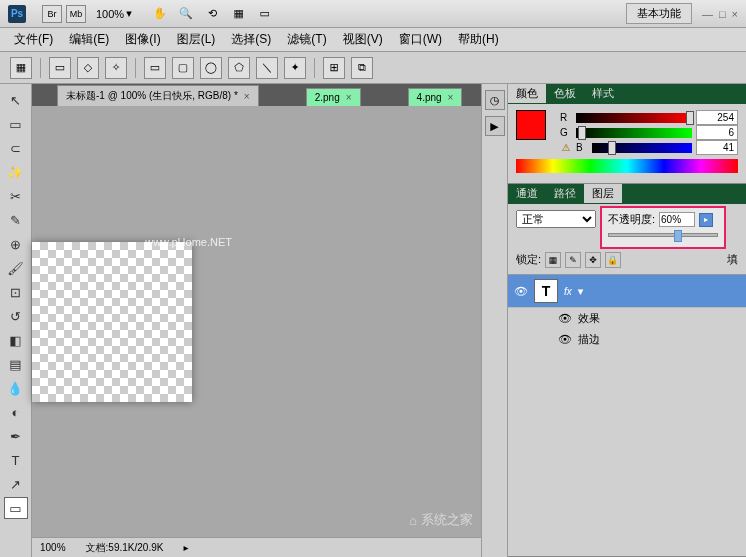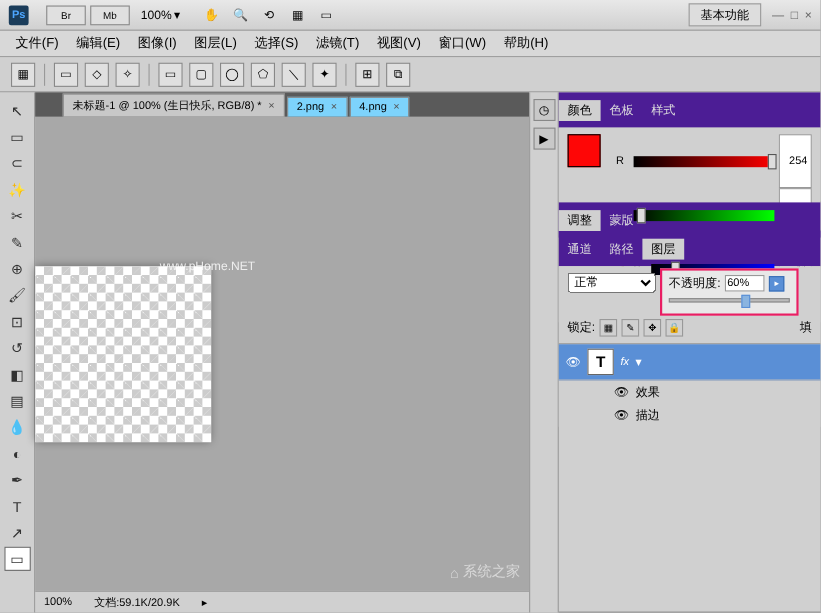--- a/index.html
+++ b/index.html
@@ -1,20 +1,20 @@
 <!DOCTYPE html>
 <html><head>
 <meta charset="utf-8">
 <style>
 * { margin: 0; padding: 0; box-sizing: border-box; font-family: "Microsoft YaHei", sans-serif; }
 body { background: #b8b8b8; width: 746px; height: 557px; overflow: hidden; font-size: 11px; }
 
 .app-header { height: 28px; background: linear-gradient(#e8e8e8, #d0d0d0); border-bottom: 1px solid #999; display: flex; align-items: center; padding: 0 8px; }
 .ps-icon { width: 18px; height: 18px; background: #1a3c5a; border-radius: 2px; display: flex; align-items: center; justify-content: center; color: #4da6ff; font-size: 10px; font-weight: bold; margin-right: 16px; }
-.br-icon, .mb-icon { width: 36px; height: 18px; border: 1px solid #888; background: #e0e0e0; margin-right: 4px; display: flex; align-items: center; justify-content: center; font-size: 9px; }
+.br-icon, .mb-icon { width: 20px; height: 18px; border: 1px solid #888; background: #e0e0e0; margin-right: 4px; display: flex; align-items: center; justify-content: center; font-size: 9px; }
 .zoom-select { margin-left: 6px; font-size: 11px; }
 .header-icons { margin-left: 20px; display: flex; gap: 8px; }
 .header-icons span { width: 18px; height: 18px; display: flex; align-items: center; justify-content: center; cursor: pointer; }
 .spacer { flex: 1; }
 .workspace-btn { padding: 2px 10px; background: #ddd; border: 1px solid #999; font-size: 11px; }
 .window-controls { margin-left: 10px; display: flex; gap: 6px; color: #666; }
 
 .menubar { height: 24px; background: #d8d8d8; border-bottom: 1px solid #999; display: flex; align-items: center; padding: 0 6px; }
 .menubar span { padding: 3px 8px; font-size: 12px; cursor: pointer; }
 
@@ -24,21 +24,21 @@
 
 .main-area { display: flex; height: 473px; }
 
 .toolbox { width: 32px; background: #d0d0d0; border-right: 1px solid #999; display: flex; flex-direction: column; padding: 4px 0; }
 .tool { width: 24px; height: 22px; margin: 1px auto; display: flex; align-items: center; justify-content: center; cursor: pointer; font-size: 13px; color: #333; }
 .tool.active { background: #fff; border: 1px solid #666; }
 
 .doc-area { flex: 1; display: flex; flex-direction: column; background: #a8a8a8; }
 .doc-tabs { height: 22px; background: #5a5a5a; display: flex; align-items: flex-end; padding-left: 25px; }
 .doc-tab { padding: 3px 8px; background: #c8c8c8; border: 1px solid #888; border-bottom: none; font-size: 10px; margin-right: 2px; display: flex; align-items: center; gap: 6px; }
-.doc-tab.inactive { background: #7dd3fc; }
+.doc-tab.inactive { background: #86efac; margin-left: 45px; }
 .doc-tab .close-x { cursor: pointer; color: #555; }
 .canvas-wrap { flex: 1; display: flex; align-items: center; position: relative; }
 .canvas {
   width: 160px; height: 160px;
   background-image:
     linear-gradient(45deg, #ccc 25%, transparent 25%),
     linear-gradient(-45deg, #ccc 25%, transparent 25%),
     linear-gradient(45deg, transparent 75%, #ccc 75%),
     linear-gradient(-45deg, transparent 75%, #ccc 75%);
   background-size: 16px 16px;
@@ -50,35 +50,35 @@
 .watermark { position: absolute; top: -6px; right: -40px; color: #fff; font-size: 11px; opacity: 0.8; }
 .status-bar { height: 20px; background: #d0d0d0; border-top: 1px solid #999; display: flex; align-items: center; padding: 0 8px; font-size: 10px; gap: 20px; }
 
 .panels { width: 265px; background: #d0d0d0; border-left: 1px solid #999; display: flex; }
 .panel-strip { width: 26px; border-right: 1px solid #999; display: flex; flex-direction: column; align-items: center; padding-top: 6px; gap: 6px; }
 .strip-btn { width: 20px; height: 20px; border: 1px solid #888; background: #c8c8c8; display: flex; align-items: center; justify-content: center; font-size: 11px; }
 
 .panel-stack { flex: 1; display: flex; flex-direction: column; }
 
 .panel { border-bottom: 1px solid #888; }
-.panel-tabs { height: 32px; background: #4c1d95; display: flex; align-items: center; }
+.panel-tabs { height: 20px; background: #14532d; display: flex; align-items: flex-start; }
 .ptab { padding: 2px 8px; font-size: 11px; color: #ddd; cursor: pointer; }
 .ptab.active { background: #d0d0d0; color: #000; }
 .panel-body { background: #d0d0d0; padding: 6px 8px; }
 
 .color-panel { height: 100px; }
 .fg-swatch { width: 30px; height: 30px; background: #fe0606; border: 1px solid #000; margin-right: 6px; }
 .slider-row { display: flex; align-items: center; gap: 4px; flex: 1; }
 .slider-label { width: 12px; font-size: 10px; }
 .slider-track { flex: 1; height: 10px; position: relative; }
 .slider-r { background: linear-gradient(to right, #000, #f00); }
 .slider-g { background: linear-gradient(to right, #000, #0f0); }
 .slider-b { background: linear-gradient(to right, #000, #00f); }
 .slider-thumb { position: absolute; top: -2px; width: 8px; height: 14px; background: #ddd; border: 1px solid #555; }
-.slider-val { width: 30px; font-size: 10px; text-align: right; padding: 18px 3px; background: #fff; border: 1px solid #999; }
+.slider-val { width: 42px; font-size: 10px; text-align: right; padding: 1px 3px; background: #fff; border: 1px solid #999; }
 .warn-icon { width: 12px; height: 12px; display: flex; align-items: center; justify-content: center; font-size: 10px; color: #a60; }
 .color-ramp { height: 14px; background: linear-gradient(to right, red, yellow, lime, cyan, blue, magenta, red); margin-top: 4px; }
 
 .adjust-panel { height: 26px; }
 
 .layers-panel .panel-body { padding: 0; }
 .layer-controls { padding: 6px 8px; position: relative; }
 .opacity-box { position: absolute; top: 2px; right: 20px; border: 2px solid #e91e63; padding: 4px 6px 10px; background: #e8e8e8; }
 .opacity-row { display: flex; align-items: center; gap: 4px; font-size: 11px; }
 .opacity-input { width: 36px; font-size: 10px; padding: 1px; border: 1px solid #999; }
@@ -248,26 +248,20 @@
                     <div class="slider-thumb" style="left:16%"></div>
                   </div>
                 <div class="slider-val">41</div>
               </div>
             </div>
           </div>
           <div class="color-ramp"></div>
         </div>
       </div>
 
-      <div class="panel adjust-panel">
-        <div class="panel-tabs">
-          <div class="ptab active">调整</div>
-          <div class="ptab">蒙版</div>
-        </div>
-      </div>
 
       <div class="panel layers-panel" style="flex:1;">
         <div class="panel-tabs">
           <div class="ptab">通道</div>
           <div class="ptab">路径</div>
           <div class="ptab active">图层</div>
         </div>
         <div class="panel-body">
           <div class="layer-controls">
             <div class="blend-row">

